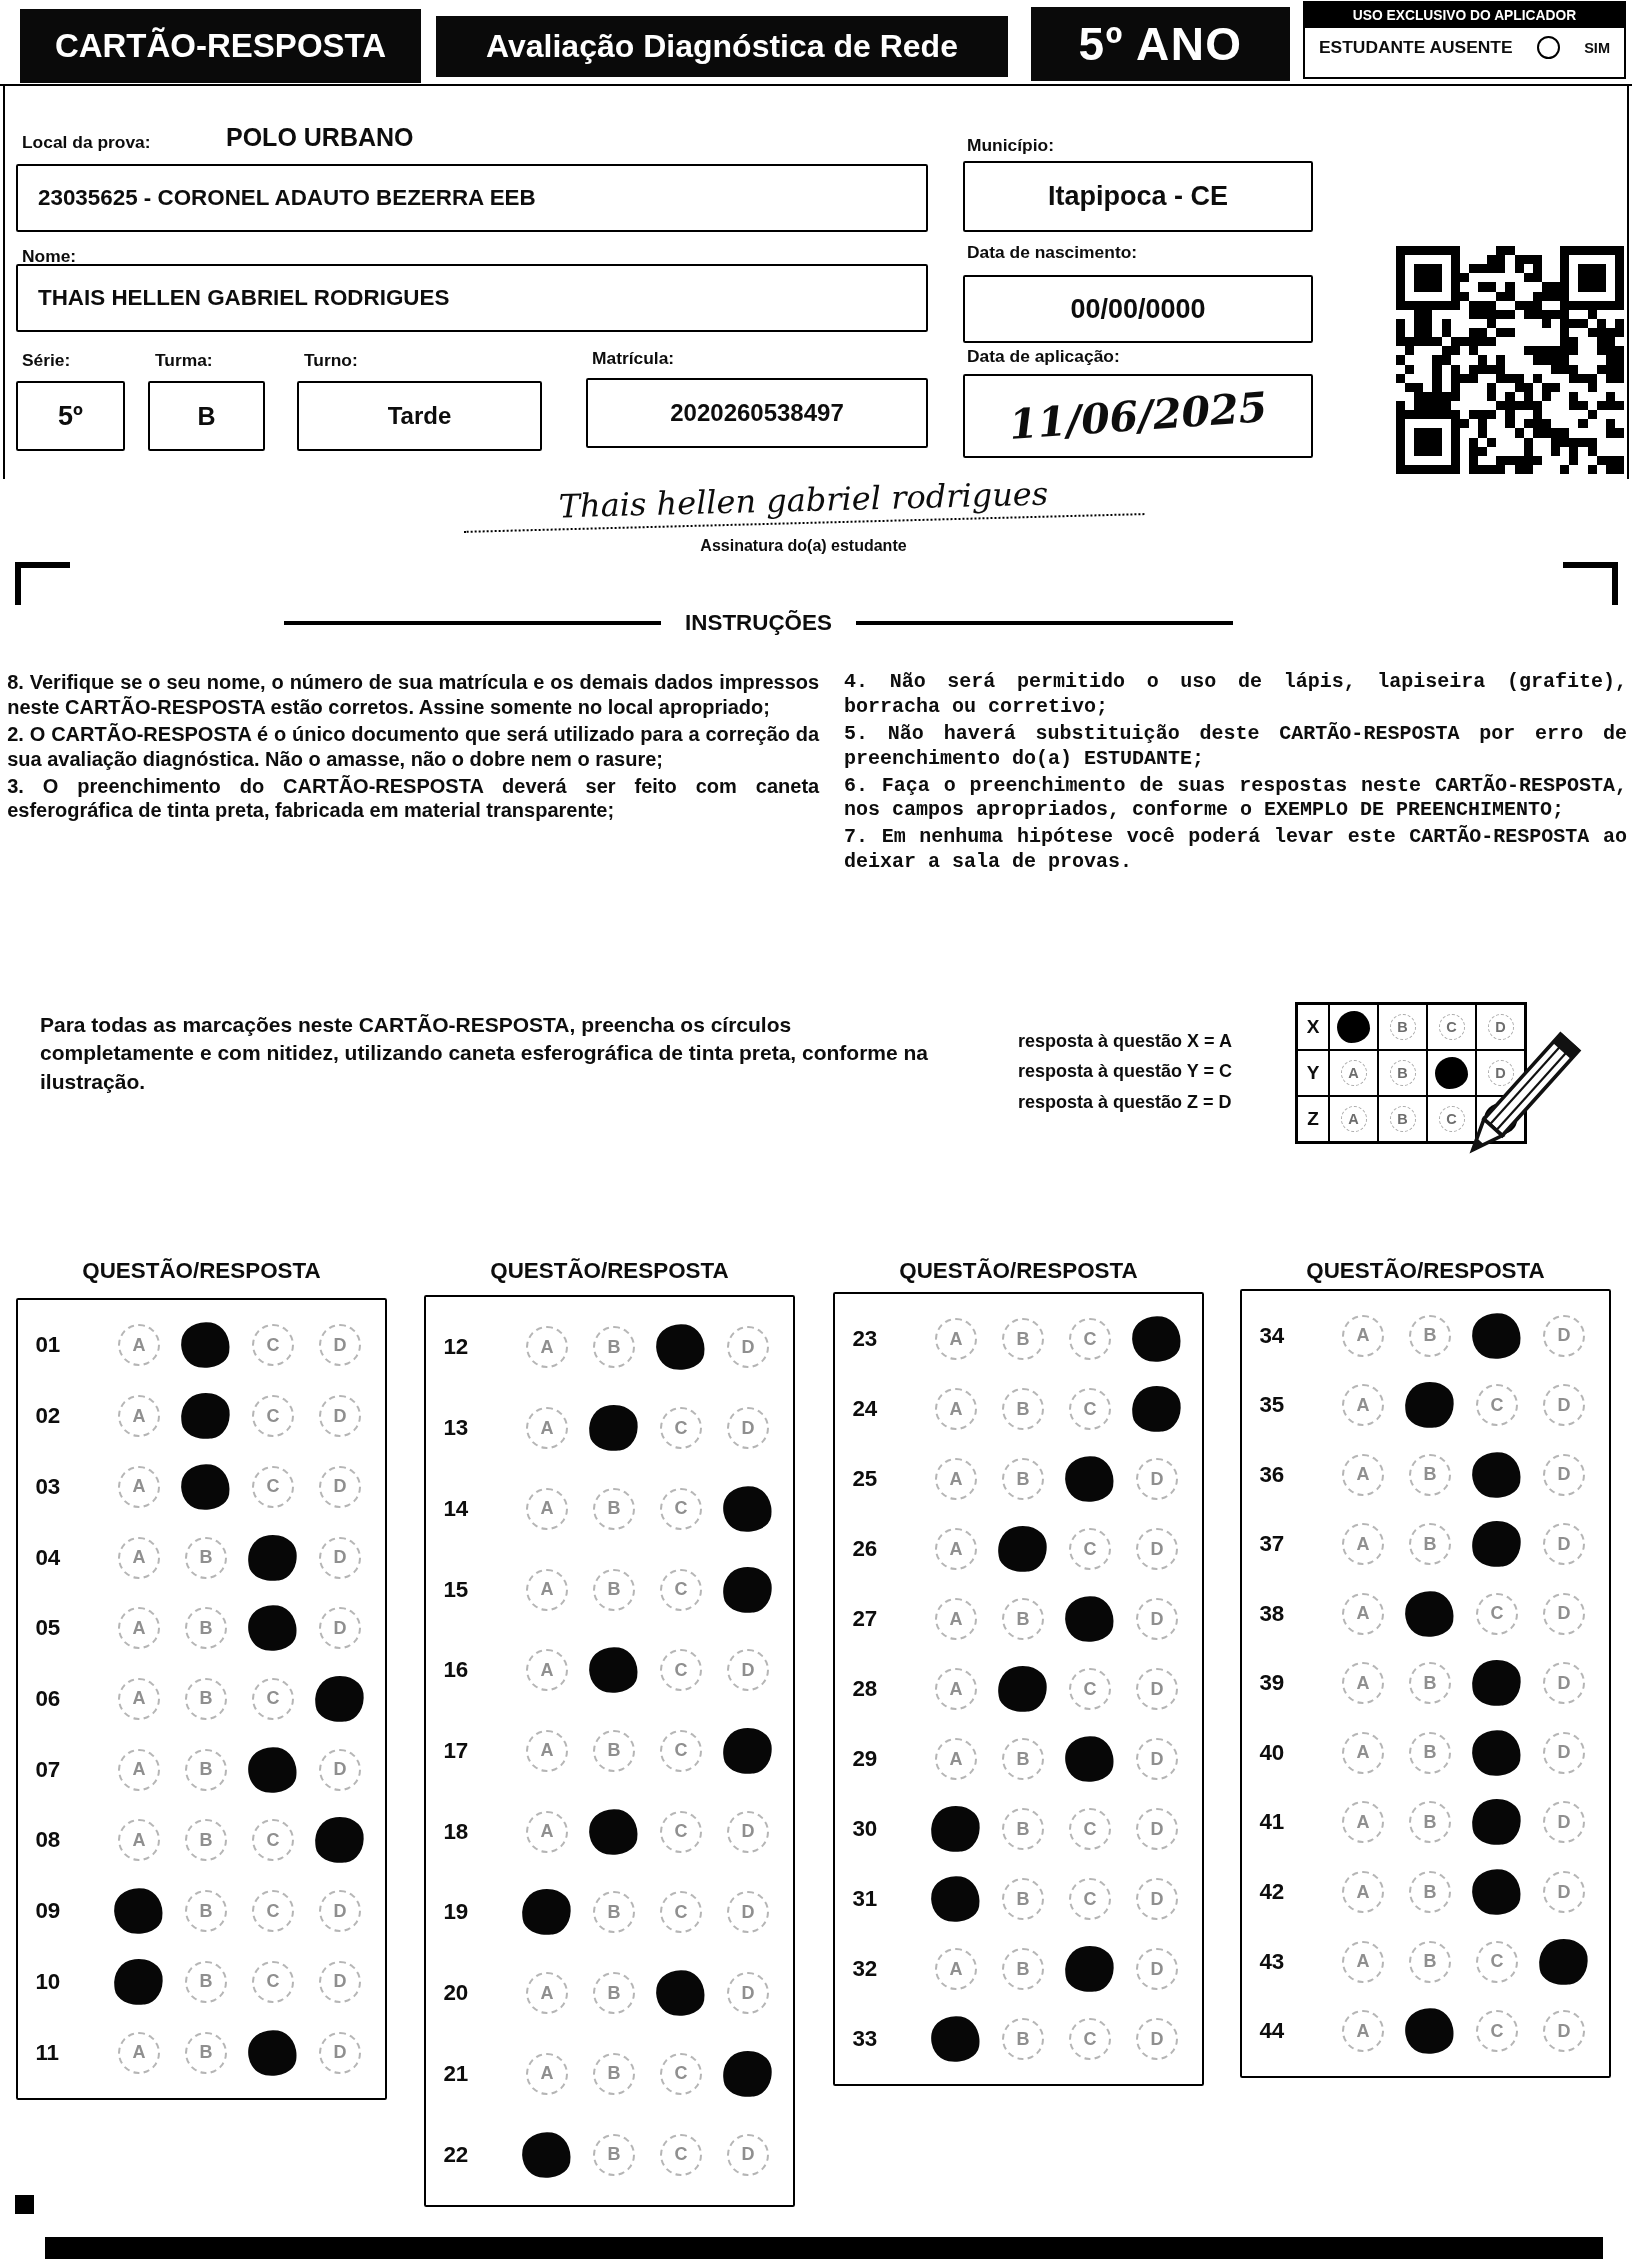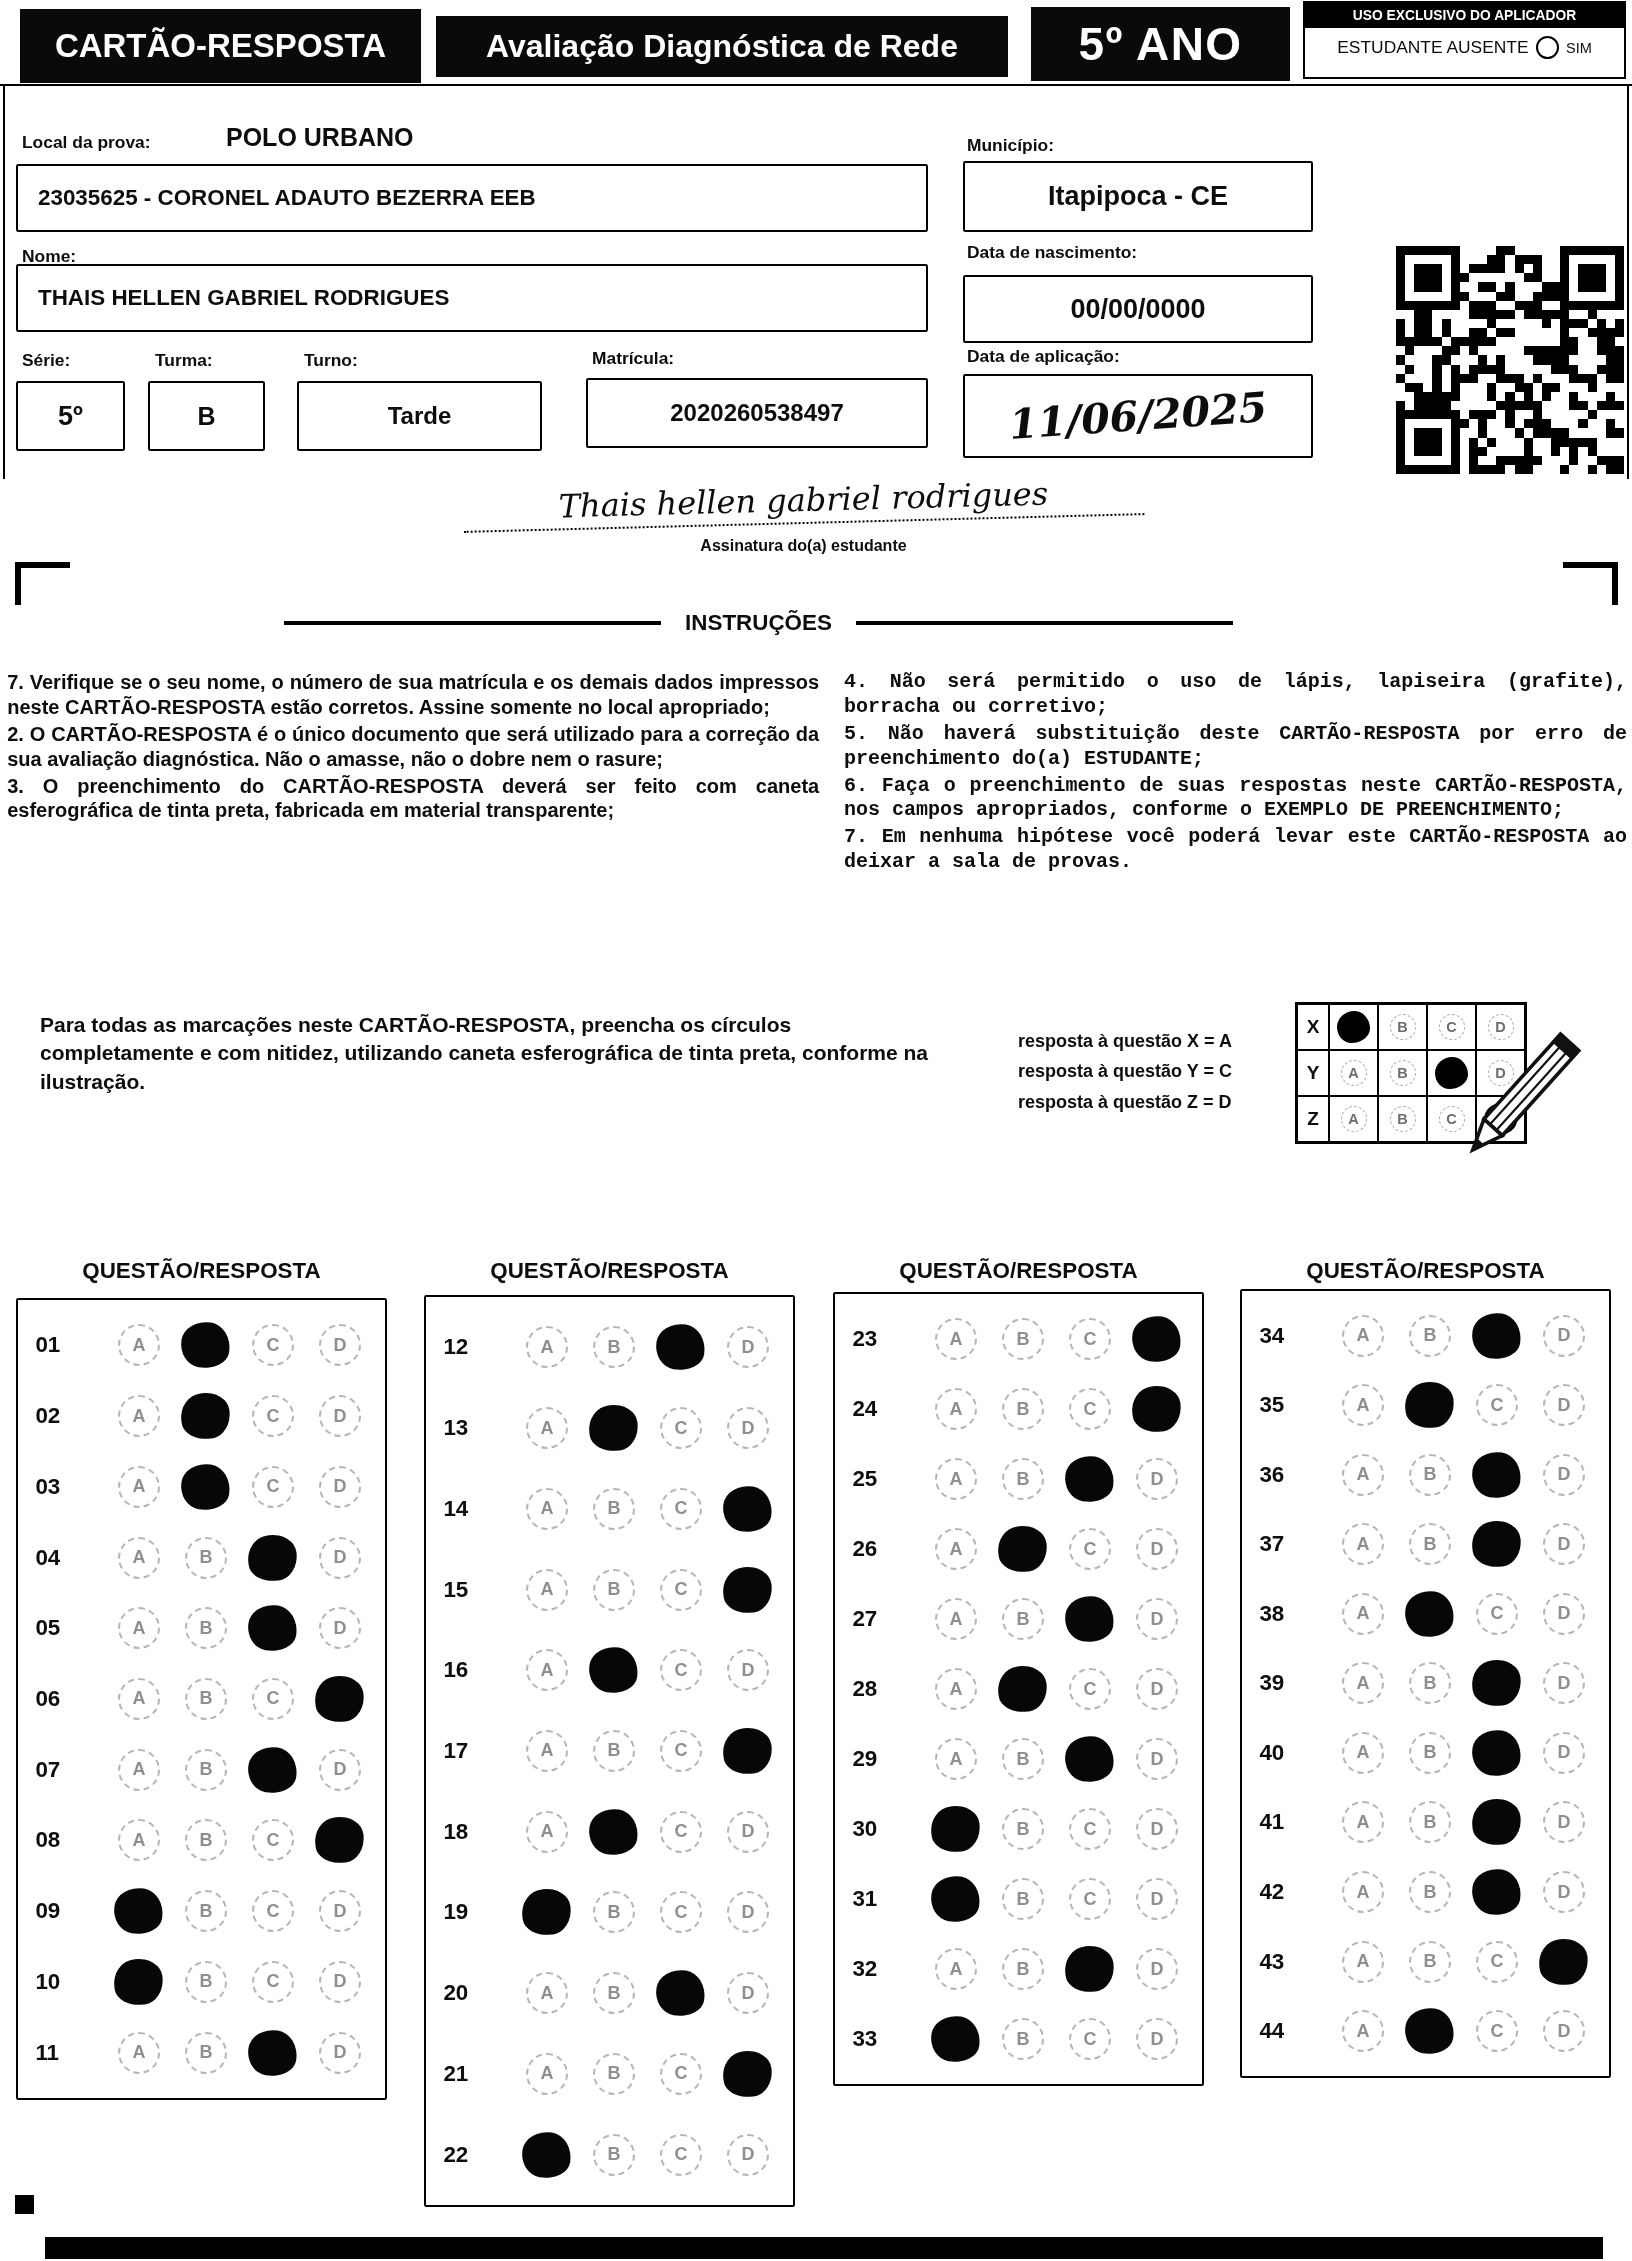--- a/index.html
+++ b/index.html
@@ -14,22 +14,22 @@
   .hdr-box { position:absolute; background:#0a0a0a; color:#fff; display:flex;
              align-items:center; justify-content:center; font-weight:bold; }
   #hdr-card  { left:20px;  top:8.7px; width:401px; height:74px; font-size:33px; }
   #hdr-exam  { left:436px; top:16px; width:572px; height:61px;  font-size:32px; }
   #hdr-grade { left:1031px;top:7.2px; width:259px; height:74px; font-size:46px; letter-spacing:1.4px; }
 
   #applicator { position:absolute; left:1303px; top:1.4px; width:323px; height:78px;
                 border:2.9px solid #000; background:#fff; }
   #applicator .strip { background:#000; color:#fff; font-size:13.8px; font-weight:bold;
                        text-align:center; padding:5px 0; }
-  #applicator .row { display:flex; align-items:center; justify-content:center; gap:7.2px;
-                     padding:8px 0; font-weight:normal; }
+  #applicator .row { display:flex; align-items:center; justify-content:space-between; gap:7.2px;
+                     padding:8px 14px; font-weight:bold; }
   #applicator .row .lbl-absent { font-size:17.4px; }
   #applicator .row .sim { font-size:14.5px; }
   .circle-outline { width:23px; height:23px; border:2.2px solid #000; border-radius:50%;
                     display:inline-block; background:#fff; }
 
   
   #hdr-rule { left:0; top:84px; width:1632px; height:2.2px; background:#000; }
   #edge-l { left:2.9px;  top:84px; width:2.2px; height:395px; background:#000; }
   #edge-r { left:1627px; top:84px; width:2.2px; height:395px; background:#000; }
 
@@ -804,21 +804,21 @@
   <div class="corner tl"></div>
   <div class="corner tr"></div>
 
   <div id="instr-title">
     <span class="line"></span>
     <span>INSTRUÇÕES</span>
     <span class="line"></span>
   </div>
 
   <div class="instr-col" id="instr-left">
-    <div class="instr-item">7. Verifique se o seu nome, o número de sua matrícula e os demais dados impressos neste CARTÃO-RESPOSTA estão corretos. Assine somente no local apropriado;</div>
+    <div class="instr-item">8. Verifique se o seu nome, o número de sua matrícula e os demais dados impressos neste CARTÃO-RESPOSTA estão corretos. Assine somente no local apropriado;</div>
     <div class="instr-item">2. O CARTÃO-RESPOSTA é o único documento que será utilizado para a correção da sua avaliação diagnóstica. Não o amasse, não o dobre nem o rasure;</div>
     <div class="instr-item">3. O preenchimento do CARTÃO-RESPOSTA deverá ser feito com caneta esferográfica de tinta preta, fabricada em material transparente;</div>
   </div>
   <div class="instr-col" id="instr-right">
     <div class="instr-item">4. Não será permitido o uso de lápis, lapiseira (grafite), borracha ou corretivo;</div>
     <div class="instr-item">5. Não haverá substituição deste CARTÃO-RESPOSTA por erro de preenchimento do(a) ESTUDANTE;</div>
     <div class="instr-item">6. Faça o preenchimento de suas respostas neste CARTÃO-RESPOSTA, nos campos apropriados, conforme o EXEMPLO DE PREENCHIMENTO;</div>
     <div class="instr-item">7. Em nenhuma hipótese você poderá levar este CARTÃO-RESPOSTA ao deixar a sala de provas.</div>
   </div>
 

